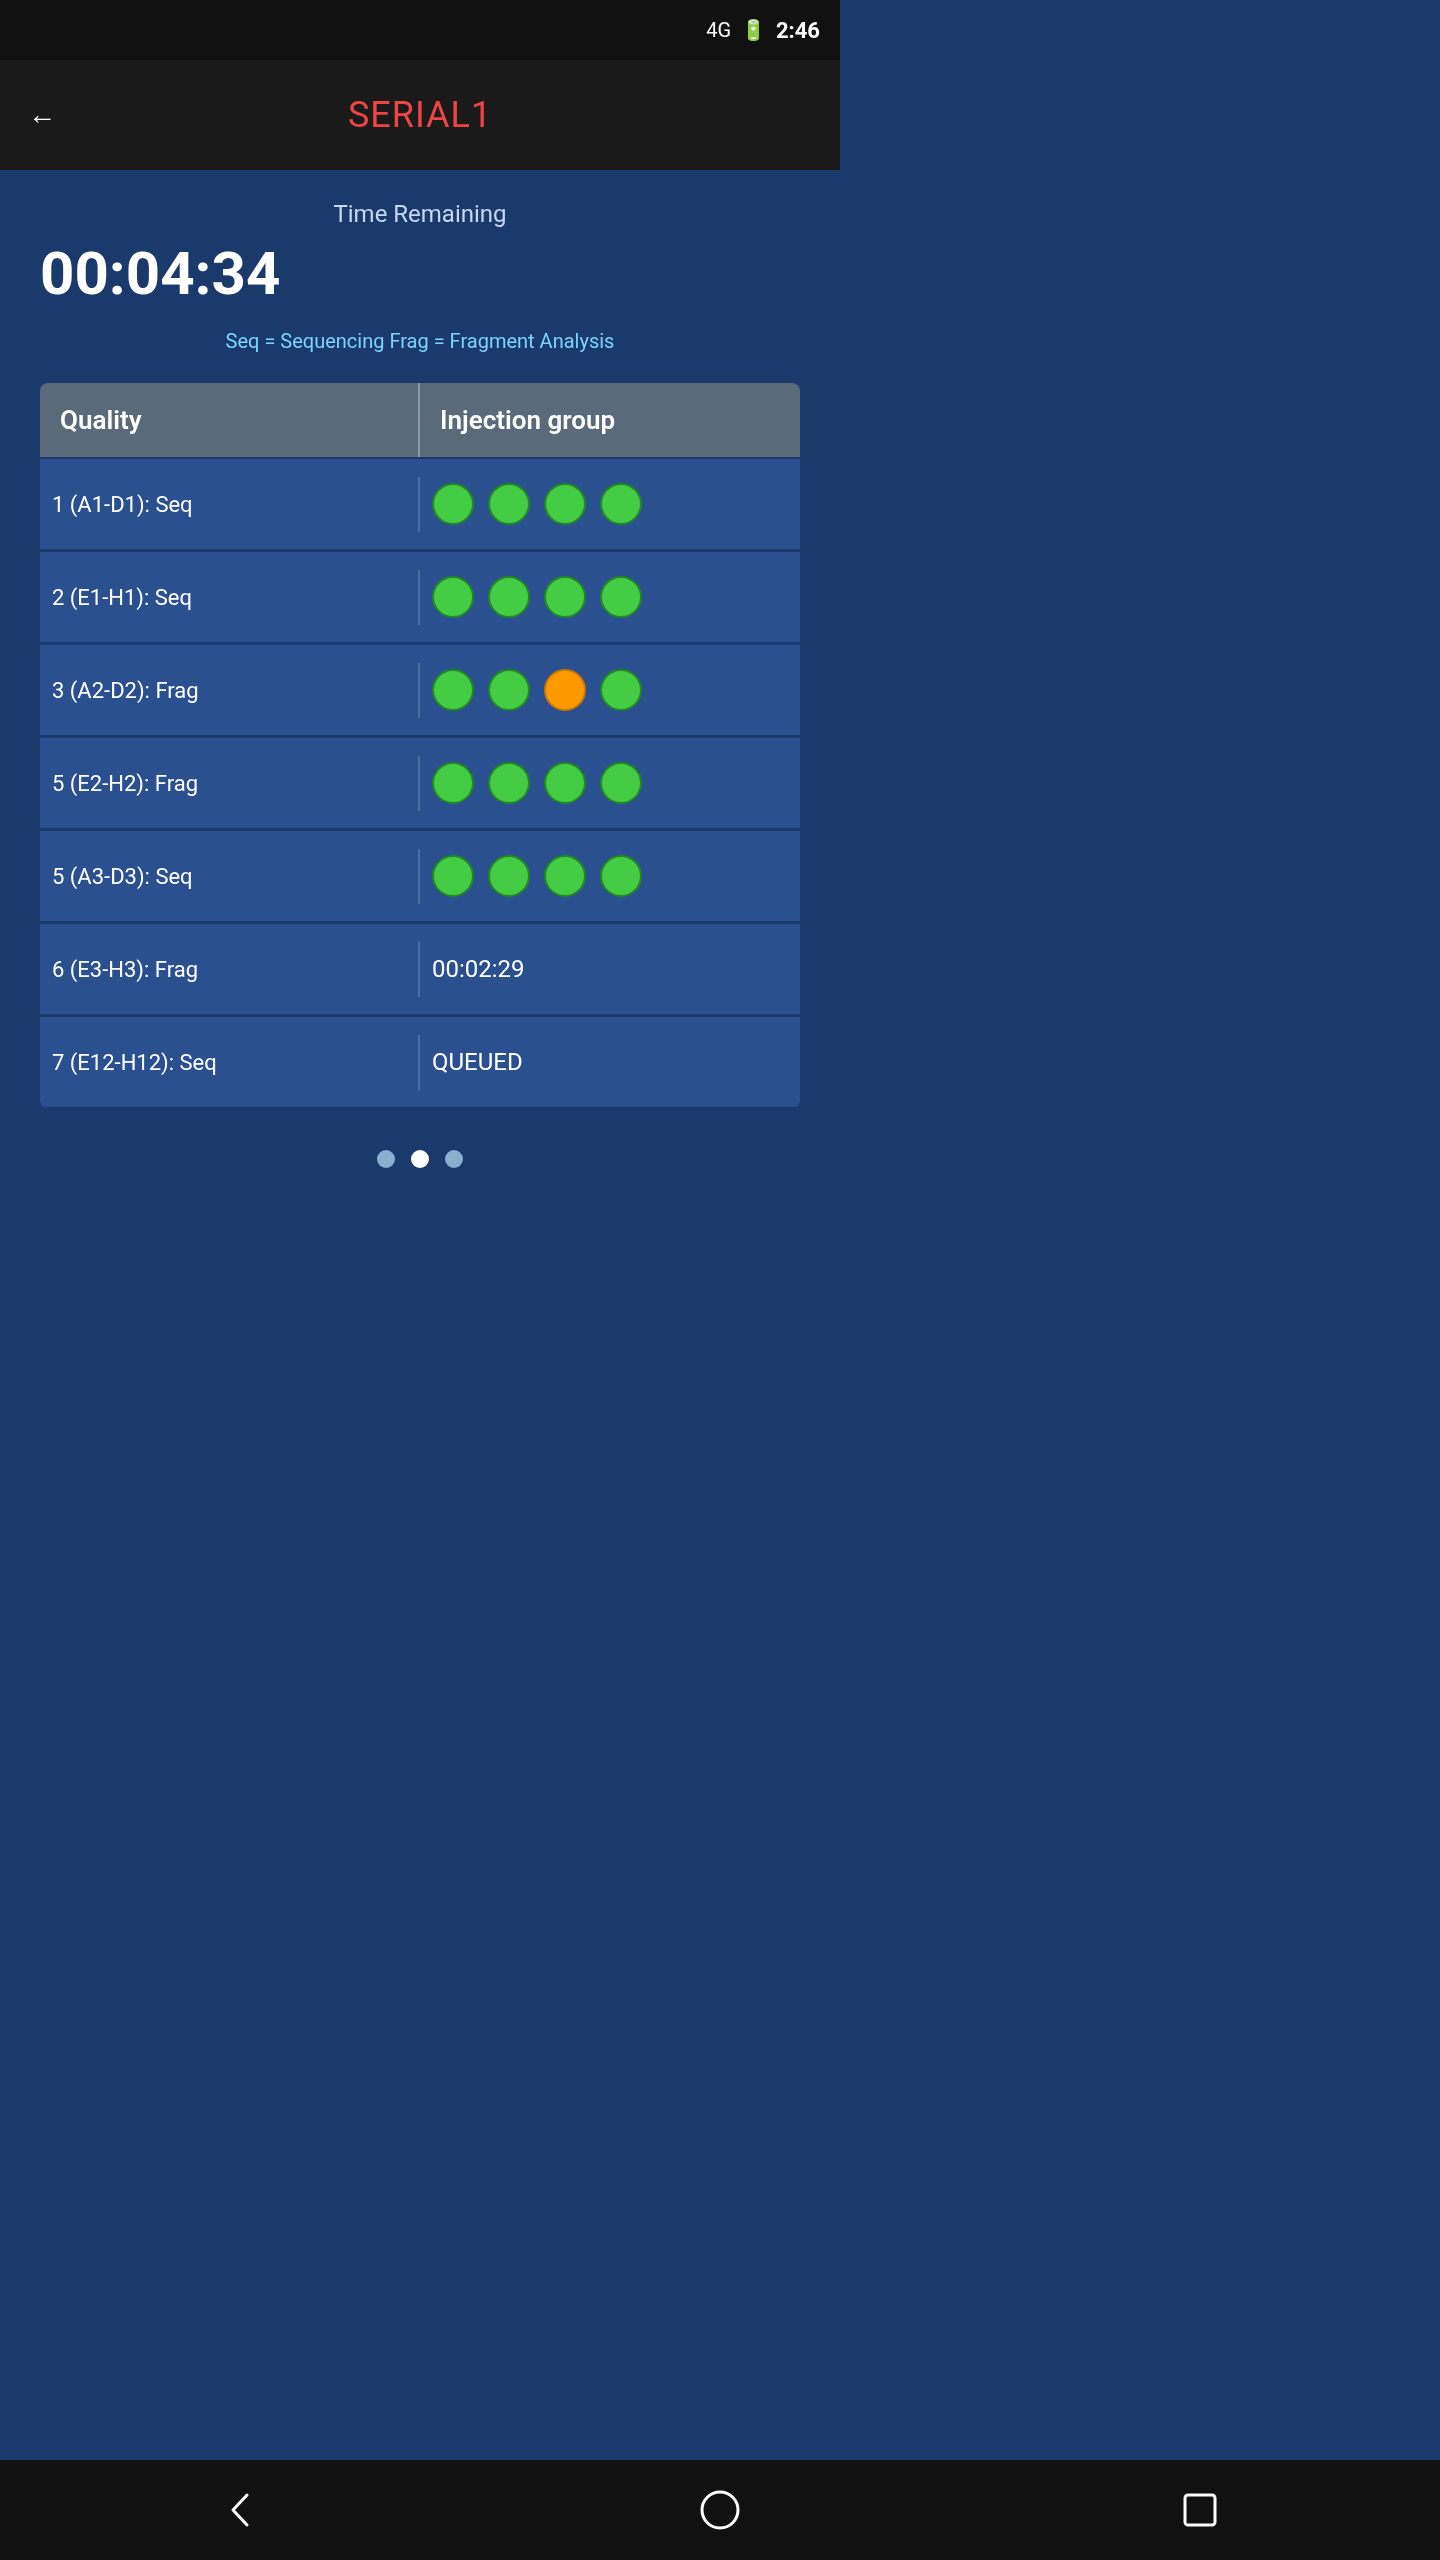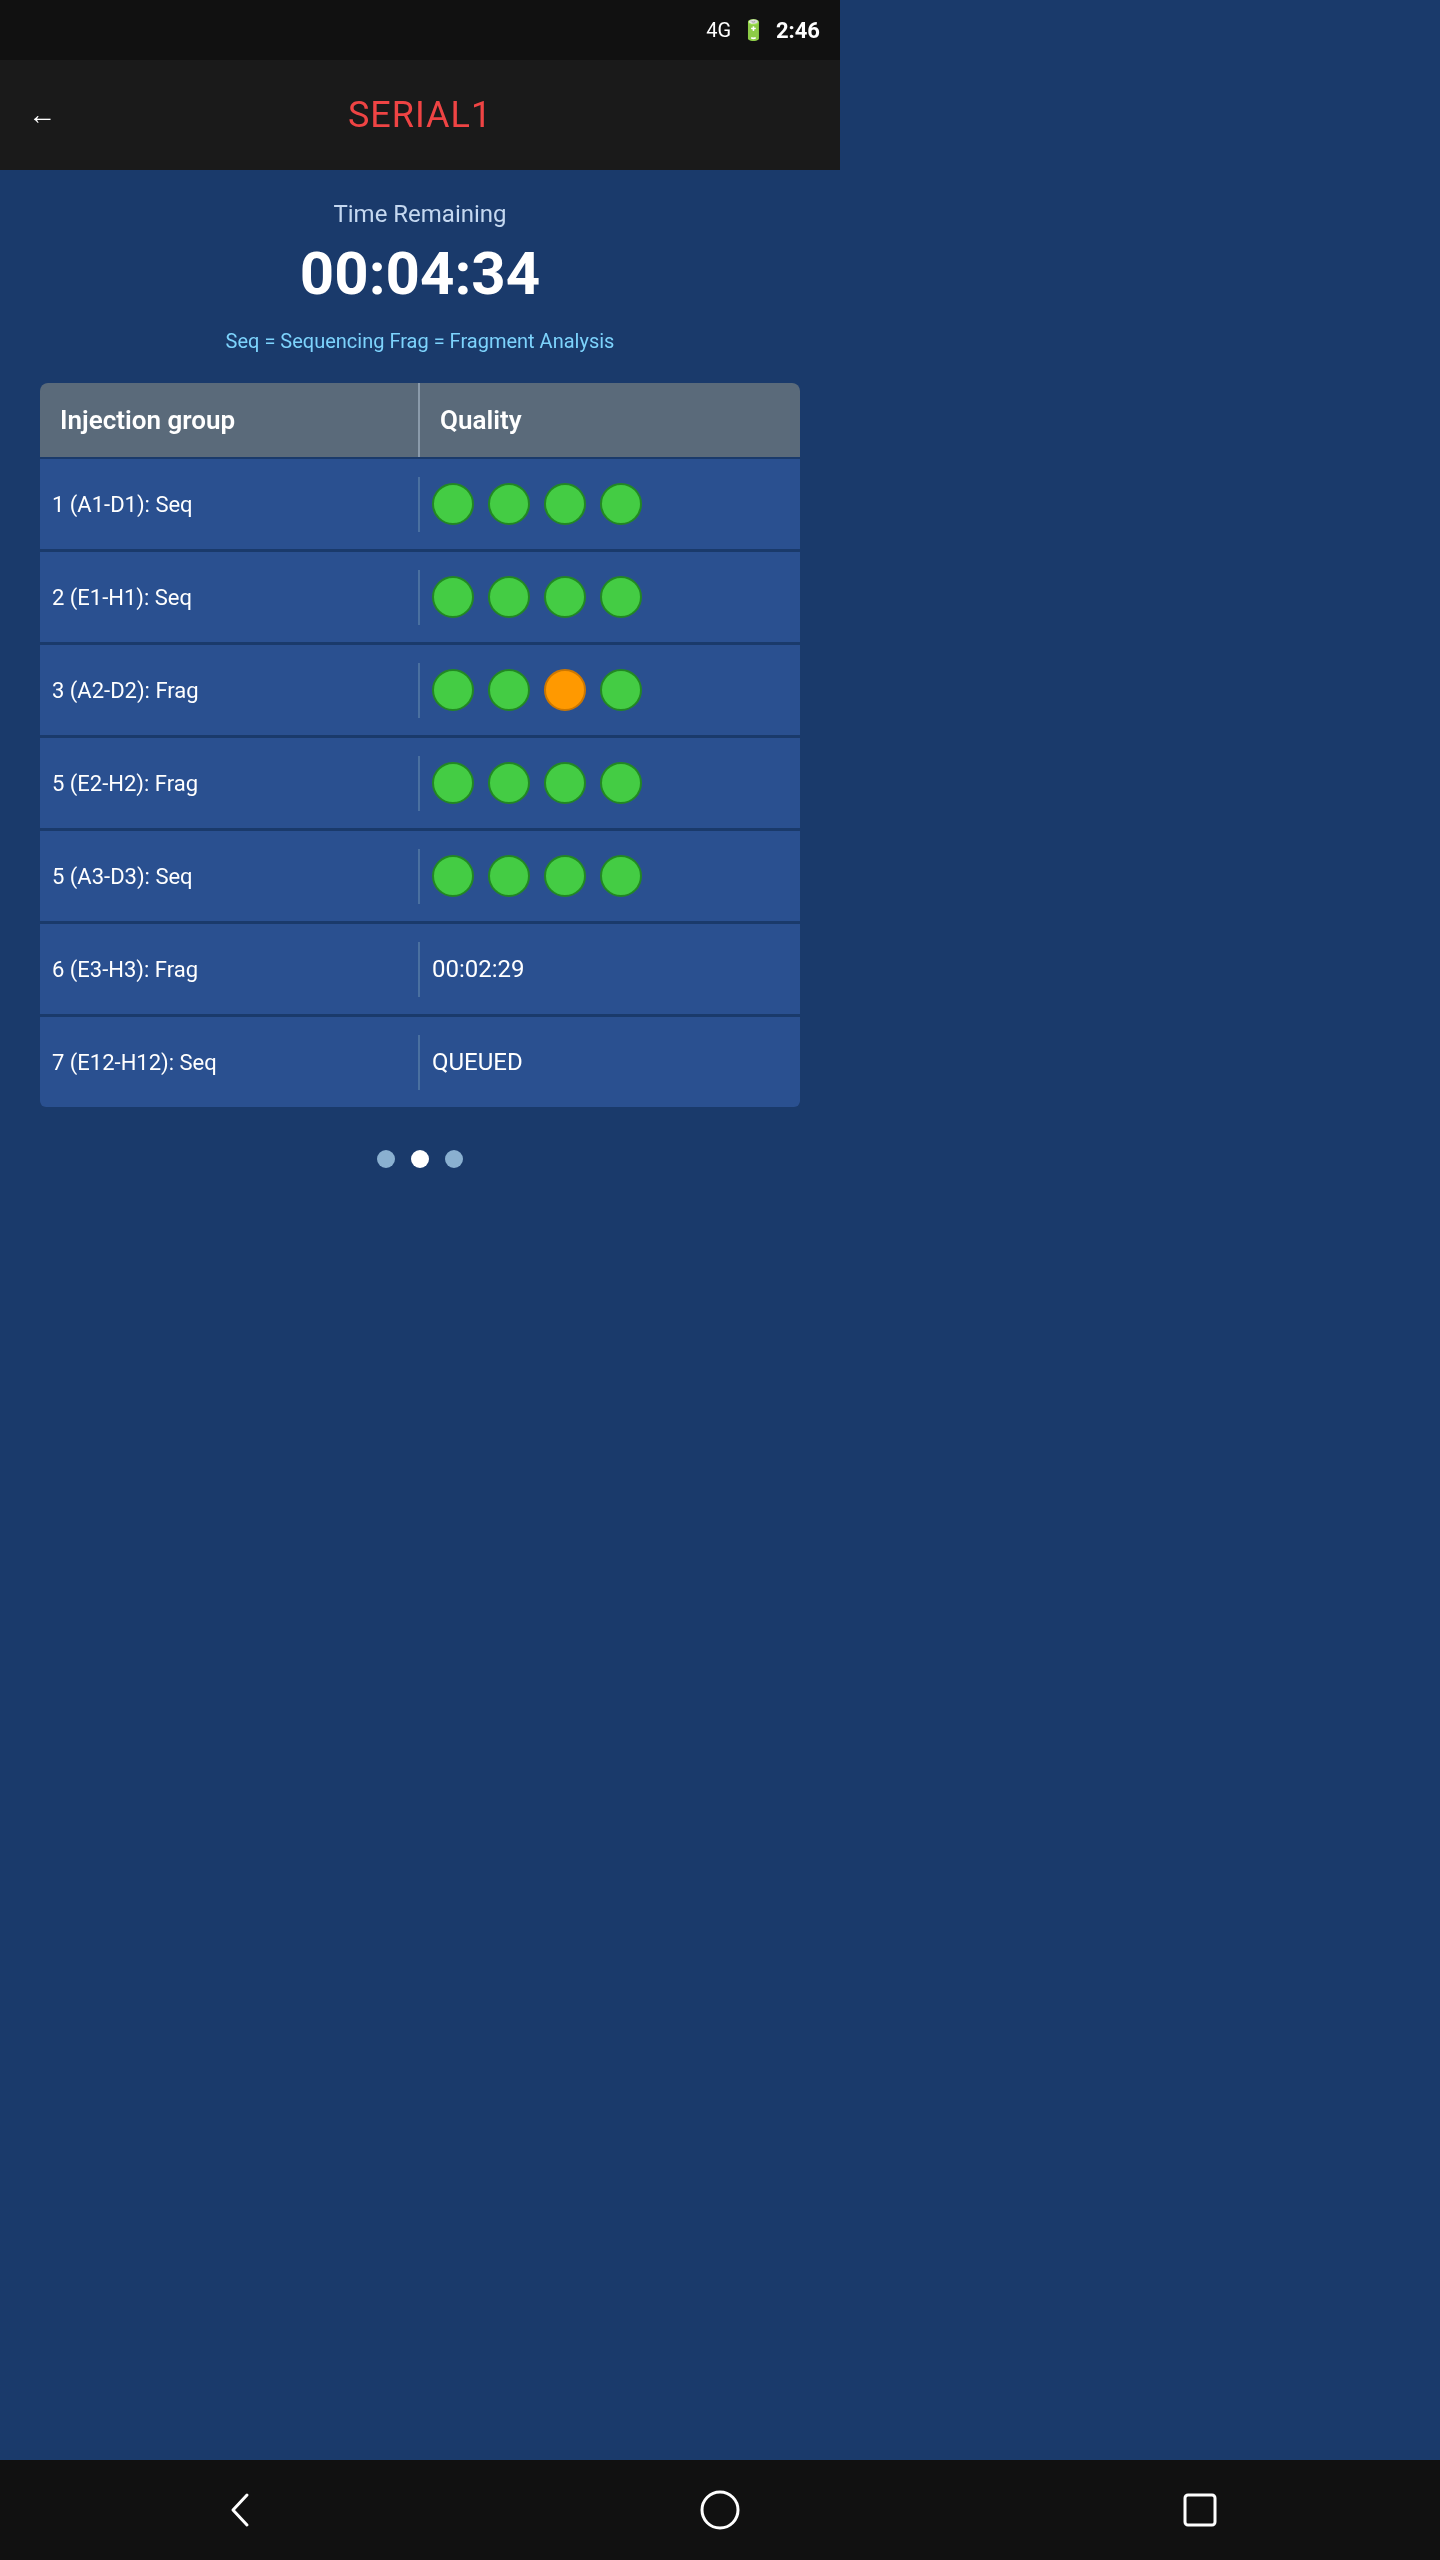--- a/index.html
+++ b/index.html
@@ -85,21 +85,21 @@
     }
 
     .time-remaining-label {
       text-align: center;
       font-size: 24px;
       color: #c5d8f0;
       margin-bottom: 10px;
     }
 
     .time-remaining-value {
-      text-align: center;
+      text-align: left;
       font-size: 60px;
       font-weight: bold;
       color: white;
       margin-bottom: 20px;
     }
 
     .legend-text {
       text-align: center;
       font-size: 20px;
       color: #7dd3fc;
@@ -253,22 +253,22 @@
 
 <div class="main-content">
 
   <div class="time-remaining-label">Time Remaining</div>
   <div class="time-remaining-value">00:04:34</div>
   <div class="legend-text">Seq = Sequencing  Frag = Fragment Analysis</div>
 
   <div class="data-table">
 
     <div class="table-header">
+      <div class="table-header-cell">Quality</div>
       <div class="table-header-cell">Injection group</div>
-      <div class="table-header-cell">Quality</div>
     </div>
 
     <div class="table-row">
       <div class="table-cell">1 (A1-D1): Seq</div>
       <div class="table-cell">
         <div class="quality-dots">
           <span class="dot dot-green"></span>
           <span class="dot dot-green"></span>
           <span class="dot dot-green"></span>
           <span class="dot dot-green"></span>

